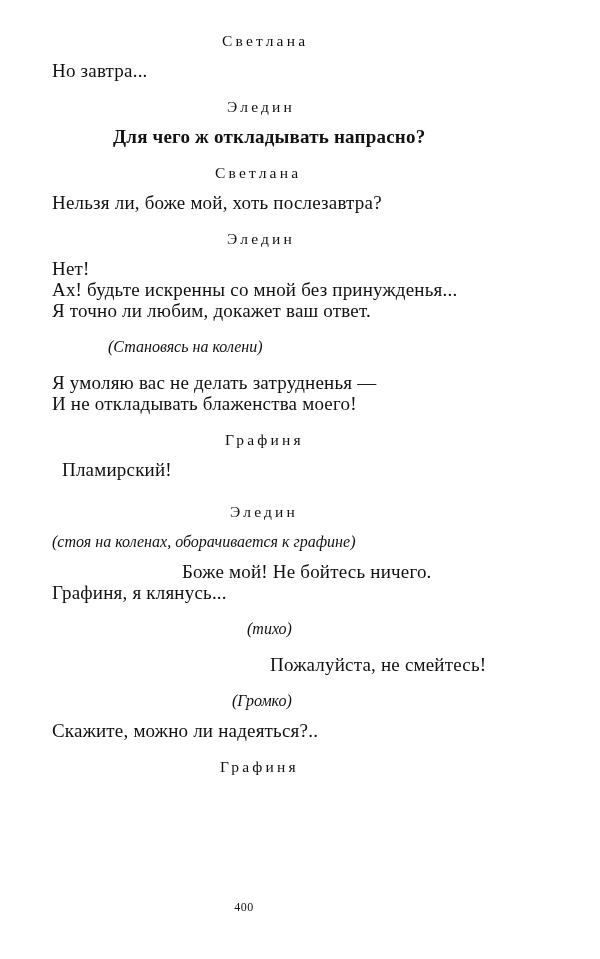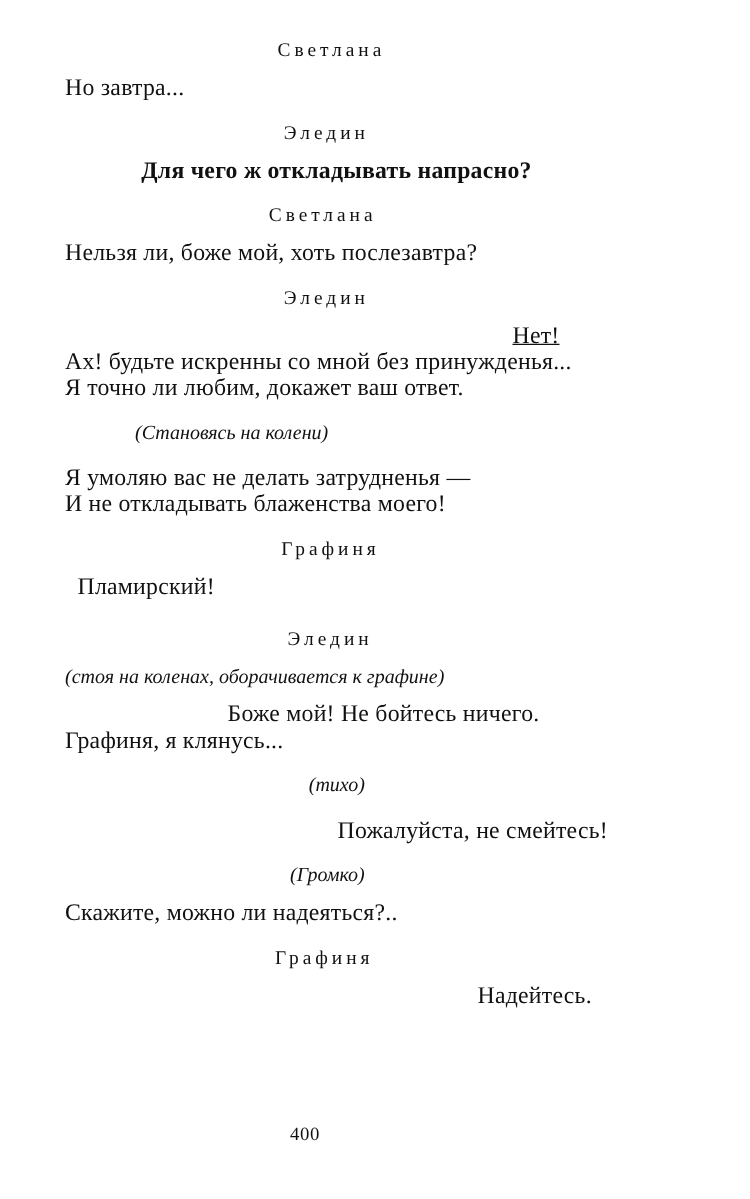--- a/index.html
+++ b/index.html
@@ -43,21 +43,21 @@
   }
   .spacer-sm { height: 9px; }
   .spacer-md { height: 15px; }
   .spacer-lg { height: 21px; }
   .folio {
     position: absolute;
     left: 0;
     right: 0;
     top: 900px;
     text-align: center;
-    font-size: 15px;
+    font-size: 12px;
     letter-spacing: 0.5px;
     font-family: "Liberation Serif", "DejaVu Serif", serif;
   }
 </style>
 </head>
 <body>
 
 <div class="page">
   <div id="body-text">
       <div class="speaker" style="margin-left: 170px;">Светлана</div>
@@ -67,21 +67,21 @@
       <div class="speaker" style="margin-left: 175px;">Эледин</div>
       <div class="spacer-sm"></div>
       <div class="line" style="margin-left: 61px; font-weight: bold;">Для чего ж откладывать напрасно?</div>
       <div class="spacer-md"></div>
       <div class="speaker" style="margin-left: 163px;">Светлана</div>
       <div class="spacer-sm"></div>
       <div class="line">Нельзя ли, боже мой, хоть послезавтра?</div>
       <div class="spacer-md"></div>
       <div class="speaker" style="margin-left: 175px;">Эледин</div>
       <div class="spacer-sm"></div>
-      <div class="line" style="margin-left: 358px; text-decoration: underline;">Нет!</div>
+      <div class="line" style="">Нет!</div>
       <div class="line">Ах! будьте искренны со мной без принужденья...</div>
       <div class="line">Я точно ли любим, докажет ваш ответ.</div>
       <div class="spacer-md"></div>
       <div class="stage" style="margin-left: 56px;">(Становясь на колени)</div>
       <div class="spacer-md"></div>
       <div class="line">Я умоляю вас не делать затрудненья —</div>
       <div class="line">И не откладывать блаженства моего!</div>
       <div class="spacer-md"></div>
       <div class="speaker" style="margin-left: 173px;">Графиня</div>
       <div class="spacer-sm"></div>
@@ -97,16 +97,15 @@
       <div class="stage" style="margin-left: 195px;">(тихо)</div>
       <div class="spacer-md"></div>
       <div class="line" style="margin-left: 218px;">Пожалуйста, не смейтесь!</div>
       <div class="spacer-md"></div>
       <div class="stage" style="margin-left: 180px;">(Громко)</div>
       <div class="spacer-sm"></div>
       <div class="line">Скажите, можно ли надеяться?..</div>
       <div class="spacer-md"></div>
       <div class="speaker" style="margin-left: 168px;">Графиня</div>
       <div class="spacer-sm"></div>
-      <div class="line" style="margin-left: 330px;">Надейтесь.</div>
     </div>
   <div class="folio">400</div>
 </div>
 
 </body></html>

